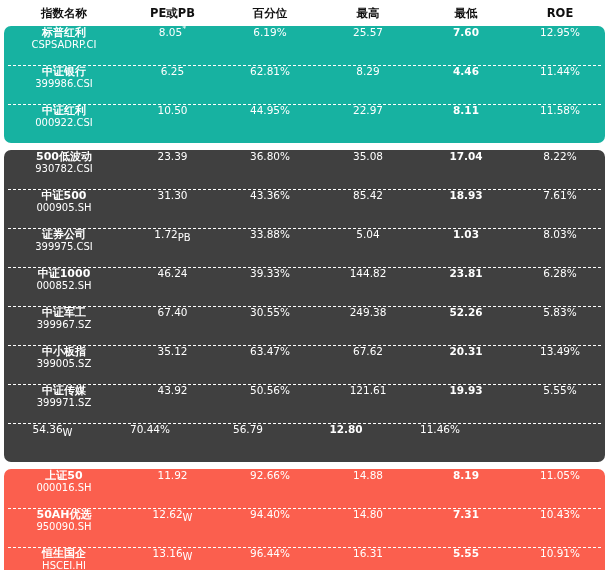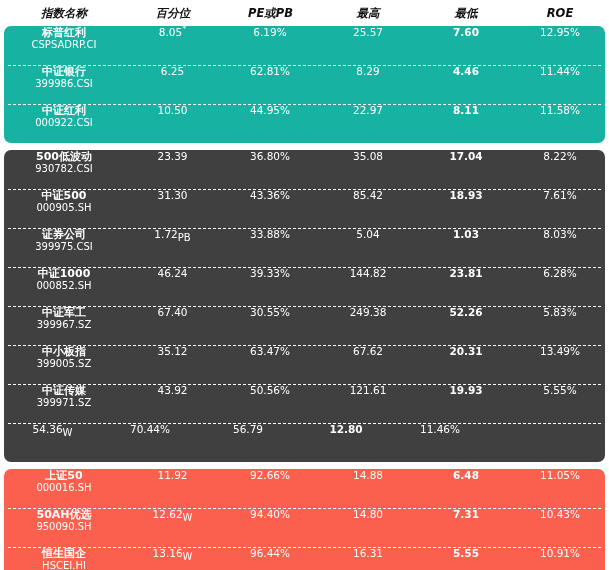--- a/index.html
+++ b/index.html
@@ -27,21 +27,20 @@
     height: 26px;
     padding: 0 4px;
     background: #ffffff;
   }
   .table-header .cell {
     color: #101010;
     font-size: 11.5px;
     font-weight: bold;
     text-align: center;
     letter-spacing: 0px;
-    font-style: italic;
   }
 
   
   .c-name  { width: 120px; flex: 0 0 120px; }
   .c-pe    { width: 97px;  flex: 0 0 97px;  }
   .c-pct   { width: 98px;  flex: 0 0 98px;  }
   .c-high  { width: 98px;  flex: 0 0 98px;  }
   .c-low   { width: 98px;  flex: 0 0 98px; font-weight: bold;  }
   .c-roe   { width: 90px;  flex: 0 0 90px;  }
 
@@ -110,22 +109,22 @@
     line-height: 0;
     margin-left: 0px;
   }
 </style>
 </head>
 <body>
 
 <div id="table-root">
   <div class="table-header">
       <div class="cell c-name">指数名称</div>
+      <div class="cell c-pe">PE或PB</div>
       <div class="cell c-pct">百分位</div>
-      <div class="cell c-pe">PE或PB</div>
       <div class="cell c-high">最高</div>
       <div class="cell c-low">最低</div>
       <div class="cell c-roe">ROE</div>
     </div>
   <div id="groups-container">
       <div class="group green">
         <div class="row">
           <div class="cell c-name idx-name">
             <div class="idx-title">标普红利</div>
             <div class="idx-code">CSPSADRP.CI</div>
@@ -247,21 +246,21 @@
       </div>
       <div class="group red">
         <div class="row">
           <div class="cell c-name idx-name">
             <div class="idx-title">上证50</div>
             <div class="idx-code">000016.SH</div>
           </div>
           <div class="cell c-pe"><span class="val"><span>11.92</span></span></div>
           <div class="cell c-pct">92.66%</div>
           <div class="cell c-high">14.88</div>
-          <div class="cell c-low">6.48</div>
+          <div class="cell c-low">8.19</div>
           <div class="cell c-roe">11.05%</div>
         </div>
         <div class="row">
           <div class="cell c-name idx-name">
             <div class="idx-title">50AH优选</div>
             <div class="idx-code">950090.SH</div>
           </div>
           <div class="cell c-pe"><span class="val"><span>12.62</span><sub>W</sub></span></div>
           <div class="cell c-pct">94.40%</div>
           <div class="cell c-high">14.80</div>

